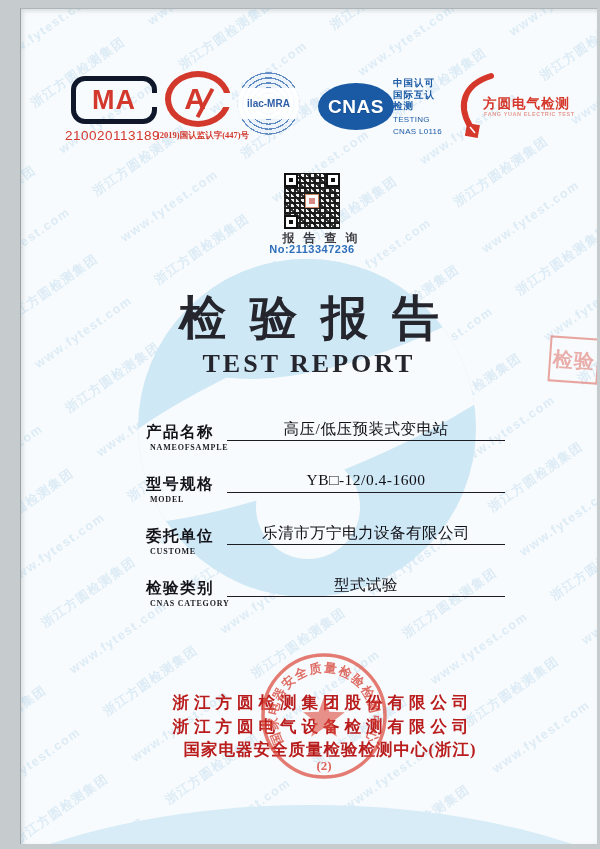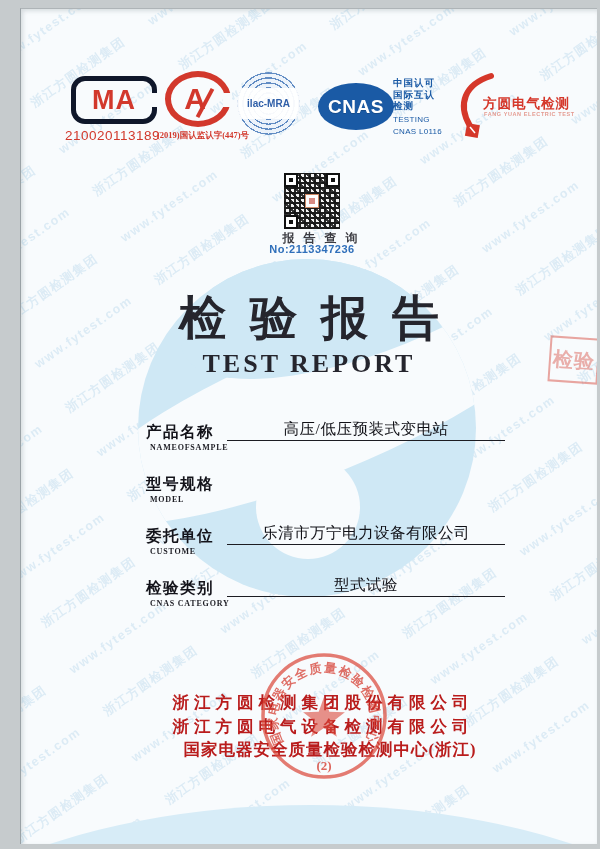--- a/index.html
+++ b/index.html
@@ -249,20 +249,23 @@
   <div class="fields">
     <div class="field-row" style="top:0">
       <span class="field-label">产品名称</span>
       <div class="field-line">
         <span class="field-value">高压/低压预装式变电站</span>
       </div>
       <div class="field-sub">NAMEOFSAMPLE</div>
     </div>
     <div class="field-row" style="top:52px">
       <span class="field-label">型号规格</span>
+      <div class="field-line">
+        <span class="field-value">YB□-12/0.4-1600</span>
+      </div>
       <div class="field-sub">MODEL</div>
     </div>
     <div class="field-row" style="top:104px">
       <span class="field-label">委托单位</span>
       <div class="field-line">
         <span class="field-value">乐清市万宁电力设备有限公司</span>
       </div>
       <div class="field-sub">CUSTOME</div>
     </div>
     <div class="field-row" style="top:156px">

